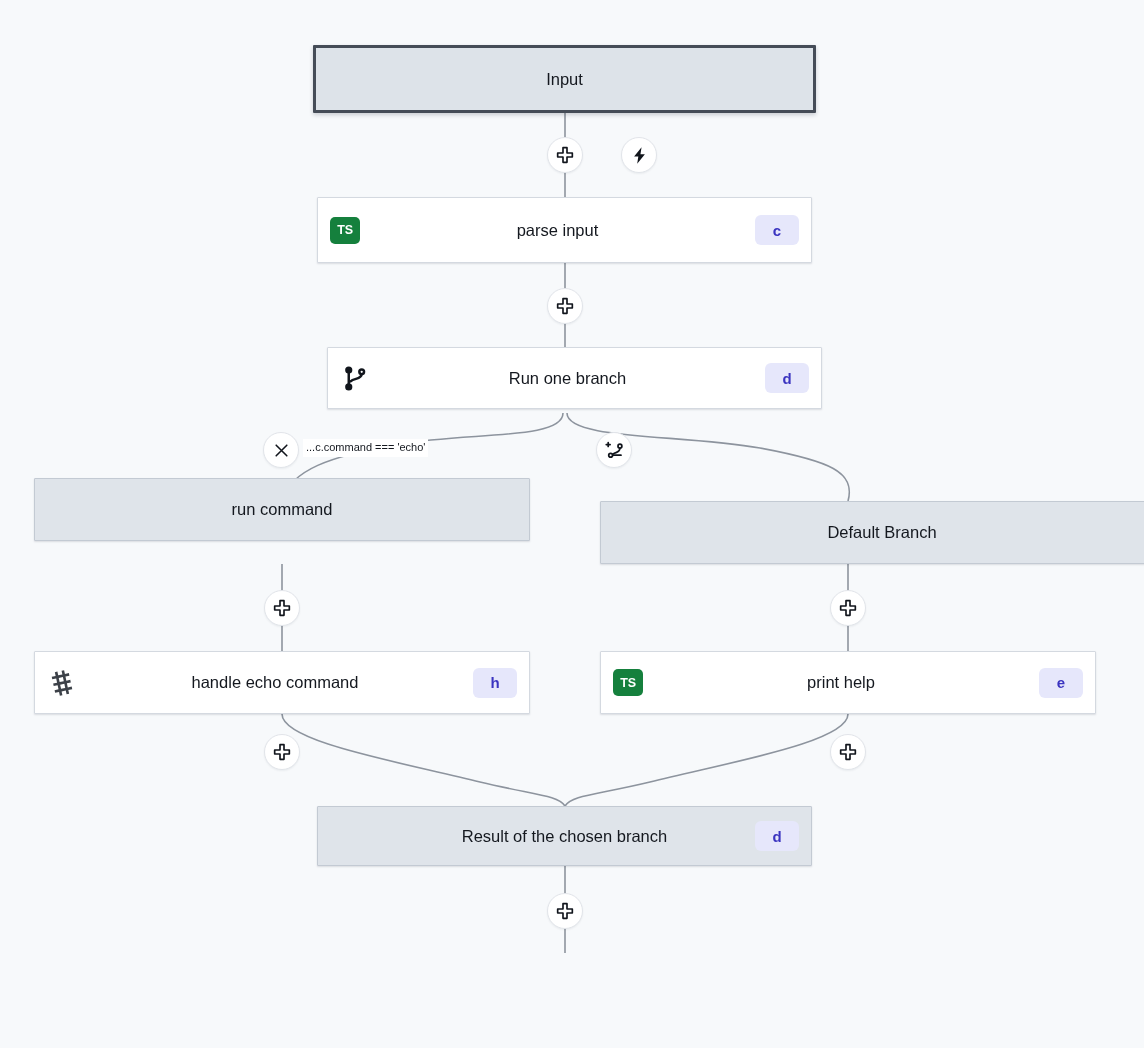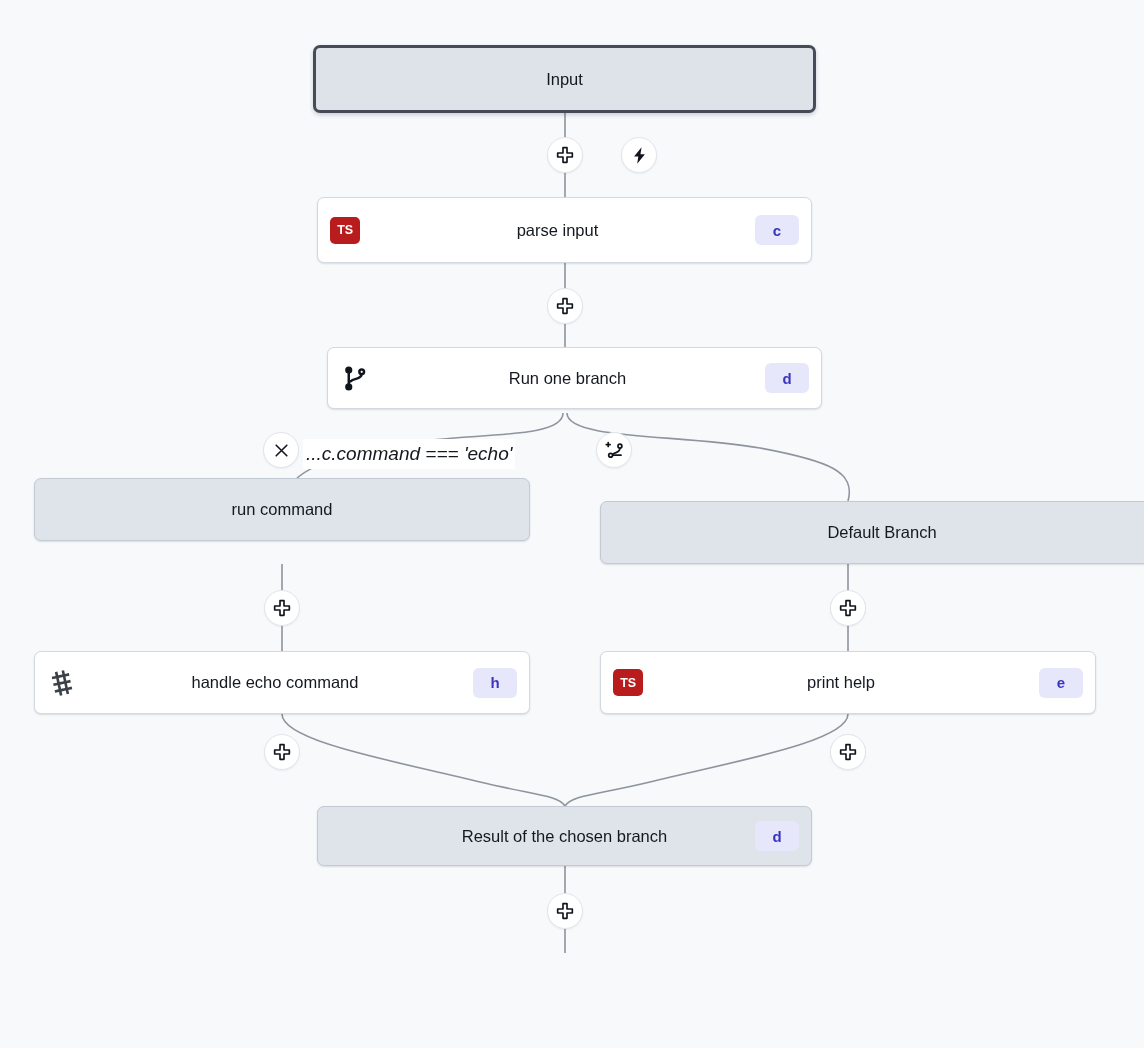--- a/index.html
+++ b/index.html
@@ -34,21 +34,21 @@
     stroke: #8d949e;
     stroke-width: 1.6;
   }
 
   
   .node {
     position: absolute;
     z-index: 2;
     display: flex;
     align-items: center;
-    border-radius: 7px;
+    border-radius: 1px;
     font-size: 16.5px;
     color: #14181f;
     box-shadow: 0 1px 2px rgba(20,30,50,0.13);
     padding: 0 12px;
   }
 
   .node .label {
     flex: 1 1 auto;
     text-align: center;
     white-space: nowrap;
@@ -78,21 +78,21 @@
     width: 30px;
     height: 30px;
     flex: 0 0 30px;
     display: flex;
     align-items: center;
     justify-content: center;
   }
   .icon-ts {
     width: 42px; height: 27px;
     border-radius: 5px;
-    background: #b91c1c;
+    background: #15803d;
     color: #ffffff;
     font-size: 12.5px;
     font-weight: bold;
     display: flex;
     align-items: center;
     justify-content: center;
     letter-spacing: -0.3px;
     font-family: "Liberation Sans", sans-serif;
   }
   .icon-svg { display: block; }
@@ -129,25 +129,24 @@
     box-shadow: 0 1px 2px rgba(20,30,50,0.06);
     cursor: pointer;
   }
 
   
   .cond-label {
     position: absolute;
     z-index: 3;
     background: #ffffff;
     color: #14181f;
-    font-size: 19px;
+    font-size: 11px;
     white-space: nowrap;
     padding: 1px 3px;
     line-height: 1.45;
-    font-style: italic;
   }
 </style>
 </head>
 <body>
 
 <div id="canvas">
 
   <svg id="edges" viewBox="0 0 1144 1048" width="1144" height="1048">
 
     <path d="M 565 113 L 565 197"></path>

